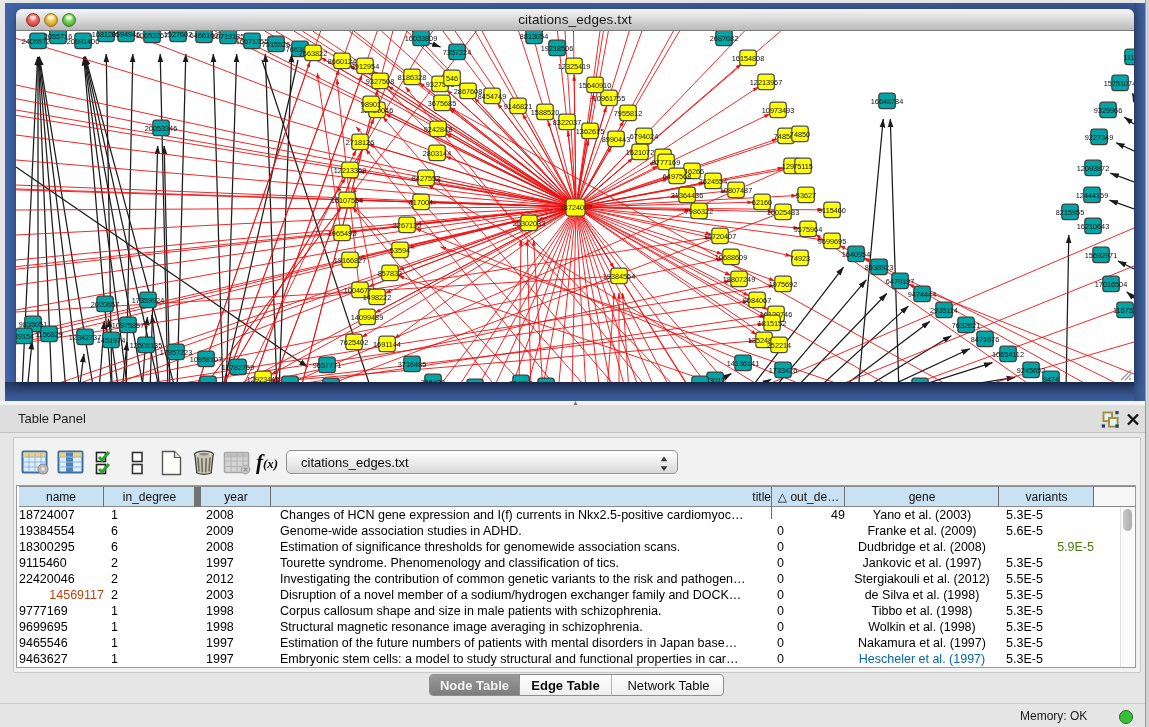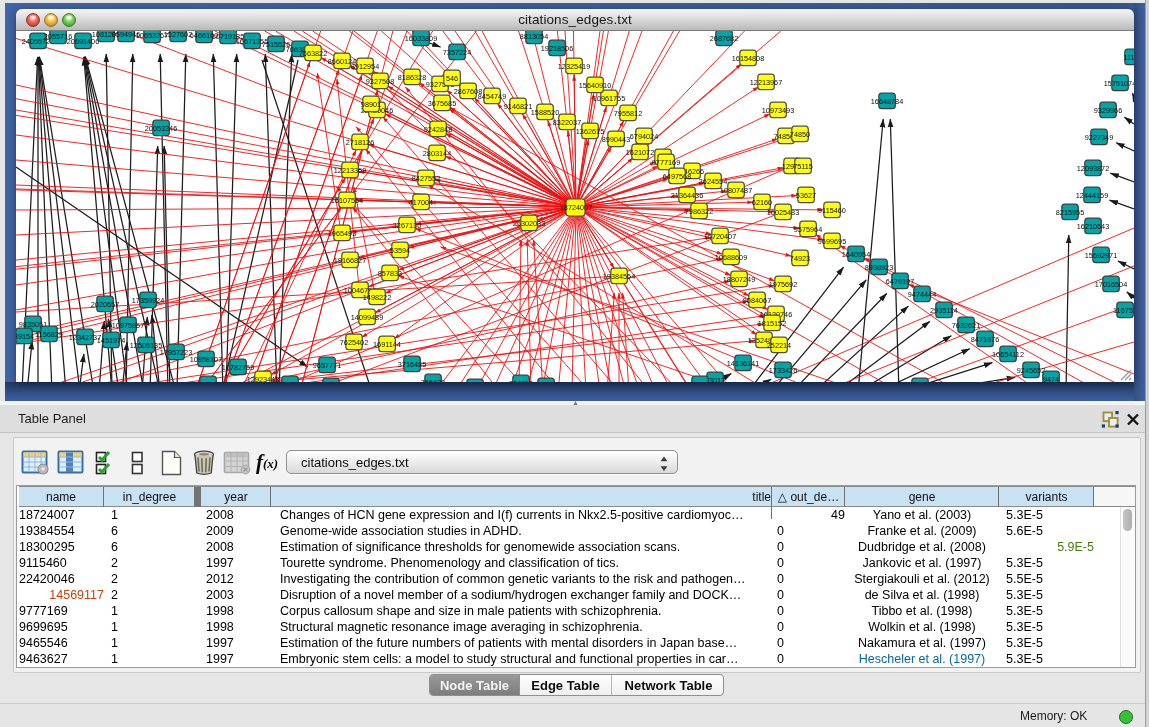--- a/index.html
+++ b/index.html
@@ -772,21 +772,21 @@
 <div style="position:absolute;left:1006px;top:651px;width:88px;height:16px;line-height:16px;font-size:12.5px;color:#000;white-space:nowrap;overflow:hidden;text-align:left">5.3E-5</div>
 
 <div class="abs" style="left:1120px;top:507px;width:15px;height:160px;background:#fafafa;border-left:1px solid #e0e0e0"></div>
 <div class="abs" style="left:1123px;top:509px;width:9px;height:22px;background:linear-gradient(90deg,#c6c6c6,#adadad);border-radius:5px"></div>
 
 <div class="abs" style="left:429px;top:674px;width:295px;height:22px;border:1px solid #8f8f8f;border-radius:4px;background:linear-gradient(#ffffff,#efefef);overflow:hidden">
   <div class="abs" style="left:0;top:0;width:90px;height:22px;background:linear-gradient(#999999,#7a7a7a);border-right:1px solid #8f8f8f;
        color:#f4f4f4;font-size:13px;font-weight:bold;text-align:center;line-height:21px">Node Table</div>
   <div class="abs" style="left:90px;top:0;width:92px;height:22px;border-right:1px solid #b5b5b5;
        color:#0d0d0d;font-size:13px;font-weight:bold;text-align:center;line-height:21px">Edge Table</div>
-  <div class="abs" style="left:182px;top:0;width:113px;height:22px;color:#0d0d0d;font-size:13px;font-weight:bold;text-align:center;line-height:21px">Network Table</div>
+  <div class="abs" style="left:182px;top:0;width:113px;height:22px;color:#0d0d0d;font-size:13px;font-weight:normal;text-align:center;line-height:21px">Network Table</div>
 </div>
 
 <div class="abs" style="left:0;top:703px;width:1149px;height:24px;background:#e5e5e5;border-top:1px solid #cccccc">
   <div class="abs" style="left:1020px;top:5px;width:92px;text-align:left;font-size:12px;color:#1a1a1a">Memory: OK</div>
   <div class="abs" style="left:1119px;top:6px;width:14px;height:14px;border-radius:50%;background:#35c035;border:1.5px solid #1e6e1e"></div>
 </div>
 
 <div class="abs" style="left:1145px;top:0;width:4px;height:727px;background:#d2d2d2;border-left:1px solid #9a9a9a"></div>
 
 </body></html>

